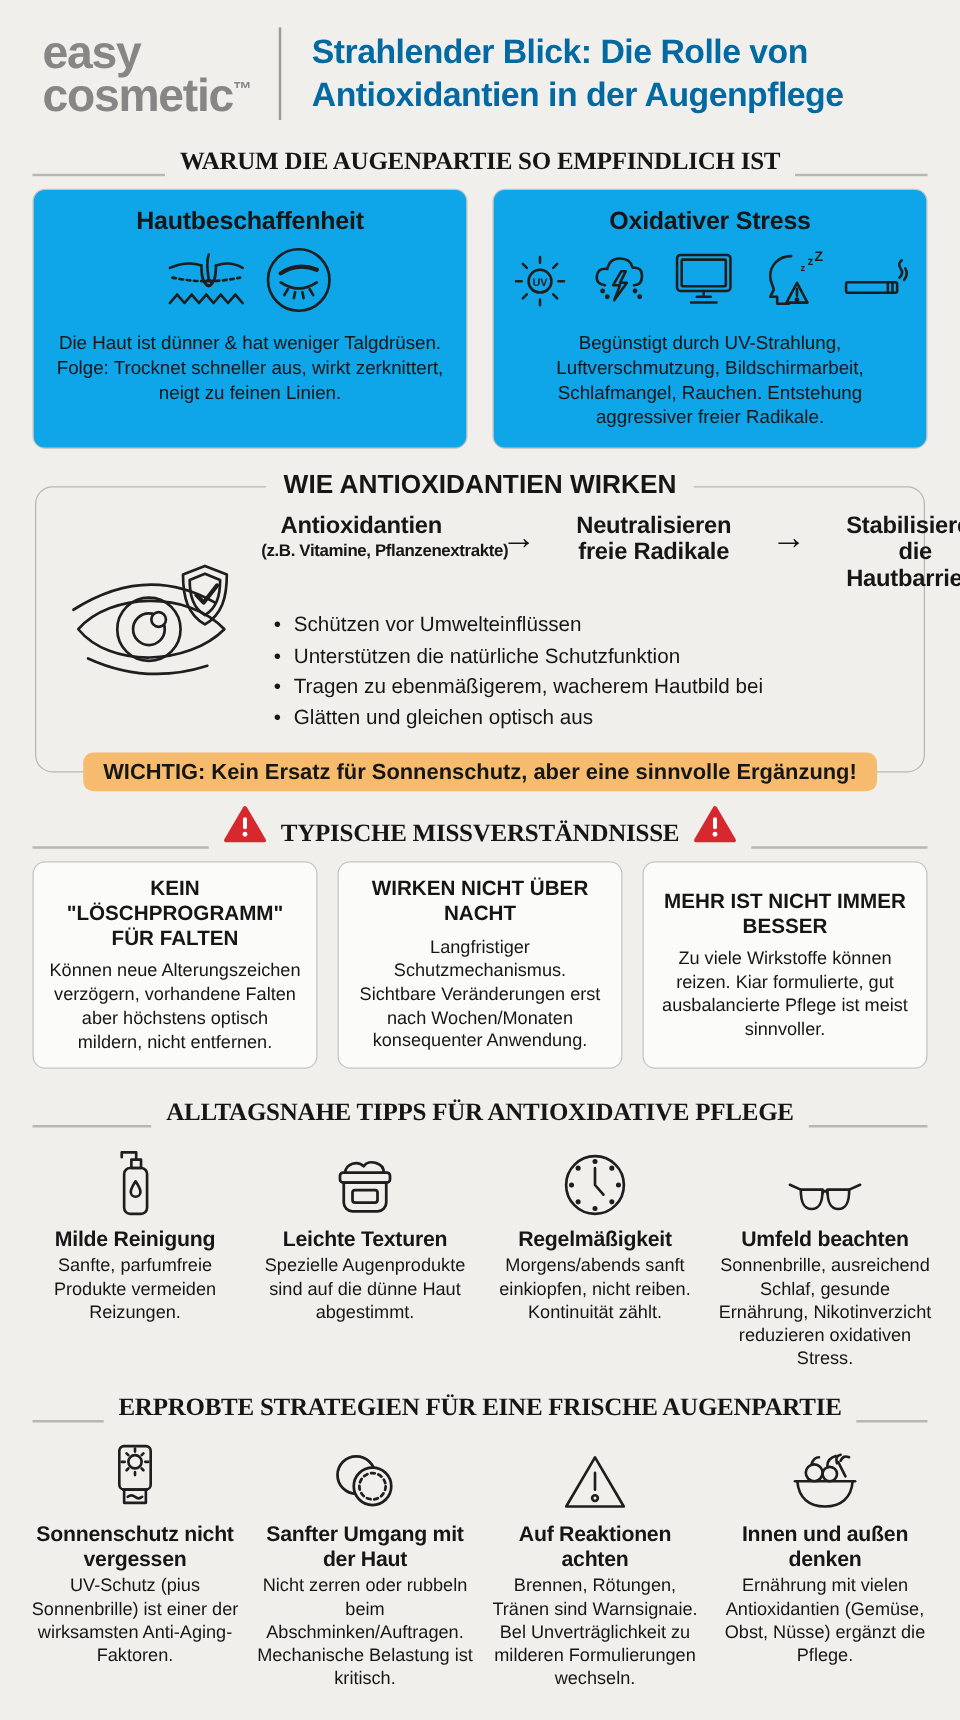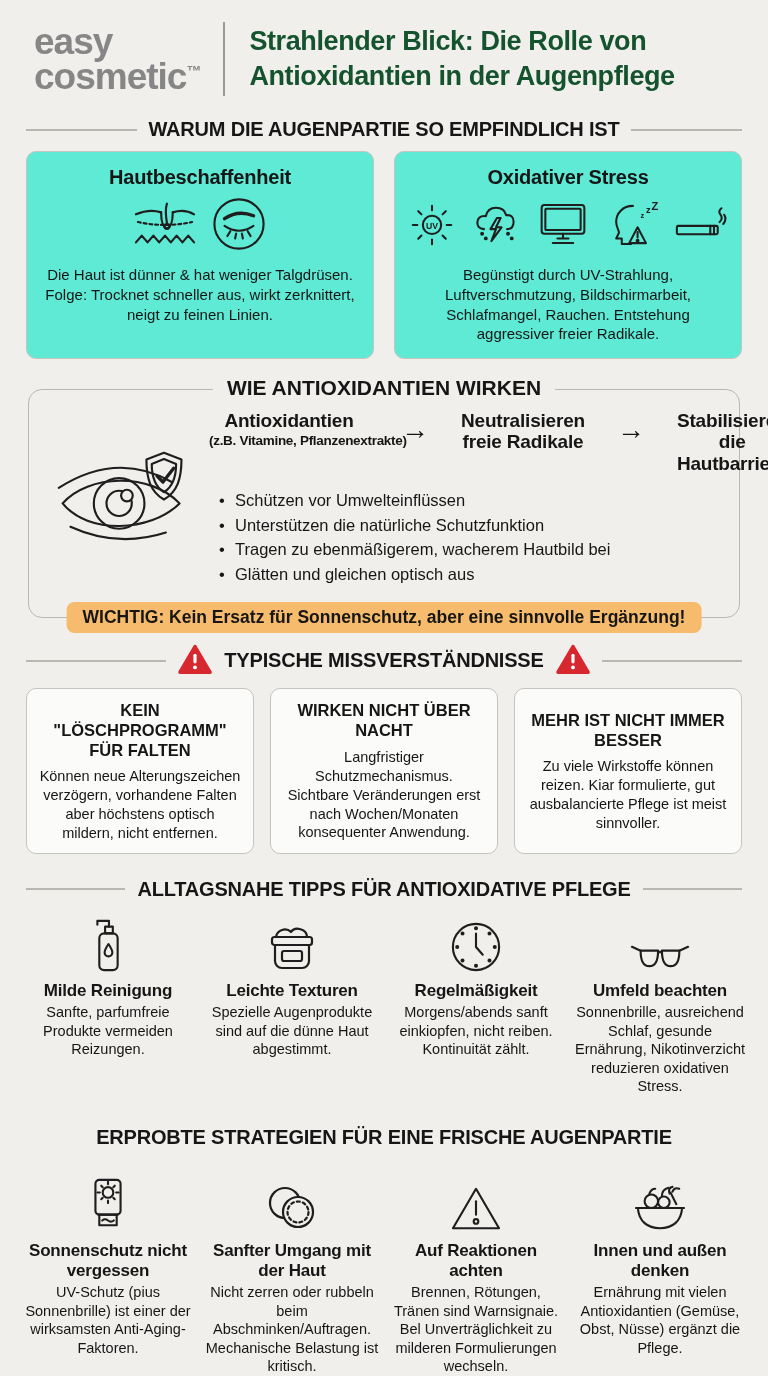--- a/index.html
+++ b/index.html
@@ -9,30 +9,30 @@
     font-family:"Liberation Sans","DejaVu Sans",sans-serif;
     -webkit-font-smoothing:antialiased;
   }
   .page{width:768px;height:1376px;position:relative;}
 
   
   .header{display:flex;align-items:center;padding:22px 30px 6px 34px;}
   .logo{color:#868686;font-weight:bold;font-size:37px;line-height:.95;letter-spacing:-1px;}
   .logo .tm{font-size:15px;vertical-align:super;letter-spacing:0;}
   .hdr-divider{width:2px;height:74px;background:#9a9a96;margin:0 24px 0 22px;flex:none;}
-  .hdr-title{font-weight:bold;font-size:27px;line-height:1.3;letter-spacing:-.4px;color:#14532d;}
-
-  
-  .sec-head{display:flex;align-items:center;gap:12px;margin:16px 26px 10px;}
+  .hdr-title{font-weight:bold;font-size:27px;line-height:1.3;letter-spacing:-.4px;color:#0369a1;}
+
+  
+  .sec-head{display:flex;align-items:flex-end;gap:12px;margin:16px 26px 10px;font-family:Liberation Serif, serif;}
   .sec-head .line{flex:1;height:2px;background:#b9b7b2;}
   .sec-head .t{font-weight:bold;font-size:20px;letter-spacing:-.2px;white-space:nowrap;}
 
   
   .cards-row{display:flex;gap:20px;margin:4px 26px 0;}
-  .card{flex:1;background:#5eead4;border:1.5px solid #c6c4bf;border-radius:10px;
+  .card{flex:1;background:#0ea5e9;border:1.5px solid #c6c4bf;border-radius:10px;
         padding:10px 14px 12px;text-align:center;}
   .card h3{margin:4px 0 6px;font-size:20px;font-weight:bold;letter-spacing:-.2px;}
   .icons-row{display:flex;justify-content:center;align-items:center;gap:16px;min-height:62px;}
   .card p{margin:8px 2px 2px;font-size:15px;line-height:1.32;}
 
   svg.ic{stroke:#1e1e1e;fill:none;stroke-width:2.2;stroke-linecap:round;stroke-linejoin:round;}
   svg.ic text{stroke:none;fill:#1e1e1e;font-weight:bold;}
 
   
   .how-card{position:relative;margin:30px 28px 0;border:1.5px solid #b9b7b2;border-radius:14px;
@@ -295,21 +295,21 @@
           <path d="M12,11 H30 C30,21 28,27 21,27 C14,27 12,21 12,11 Z"></path>
           <path d="M34,11 H52 C52,21 50,27 43,27 C36,27 34,21 34,11 Z"></path>
           <path d="M30,14 Q32,10 34,14"></path>
         </svg>
       </div>
       <h4>Umfeld beachten</h4>
       <p>Sonnenbrille, ausreichend Schlaf, gesunde Ernährung, Nikotinverzicht reduzieren oxidativen Stress.</p>
     </div>
   </div>
 
-  <div class="sec-head" style="margin-top:18px;flex-direction:column;">
+  <div class="sec-head" style="margin-top:18px;">
     <div class="line"></div>
     <div class="t">ERPROBTE STRATEGIEN FÜR EINE FRISCHE AUGENPARTIE</div>
     <div class="line"></div>
   </div>
 
   <div class="grid4">
     <div class="g-item">
       <div class="g-icon">
         <svg class="ic" viewBox="0 0 44 58" width="44" height="56">
           <rect x="9" y="3" width="26" height="36" rx="4"></rect>

